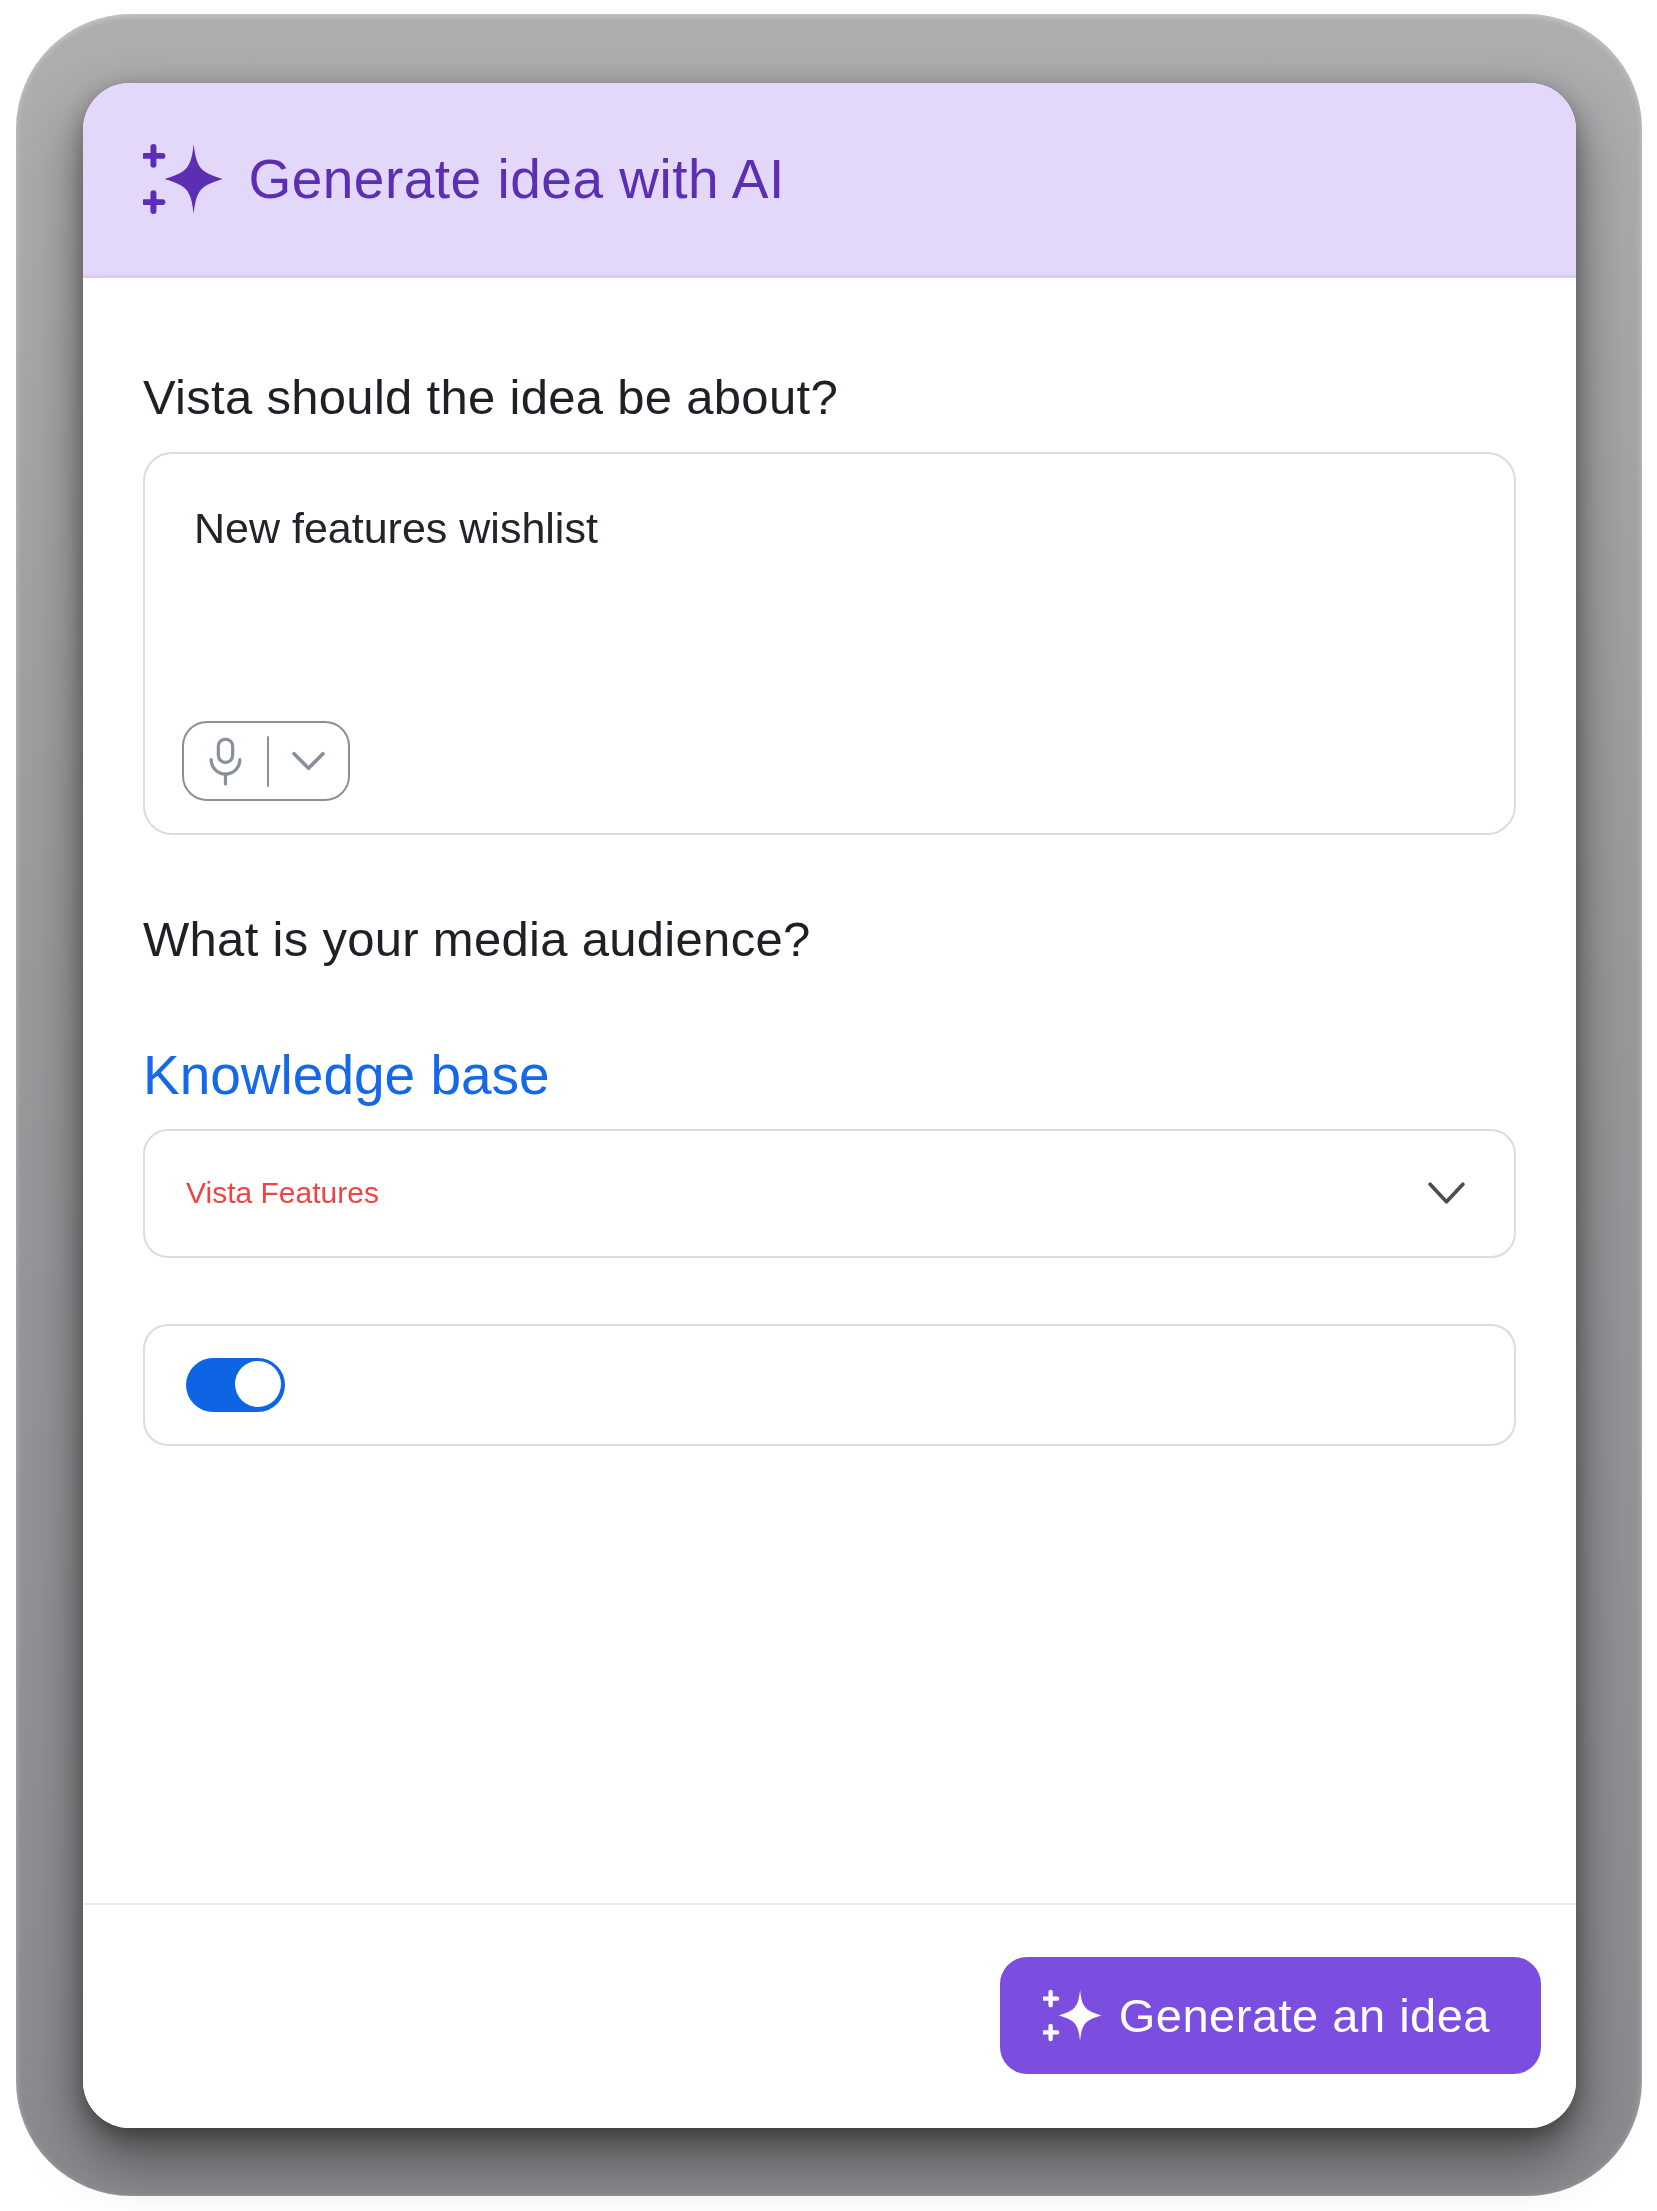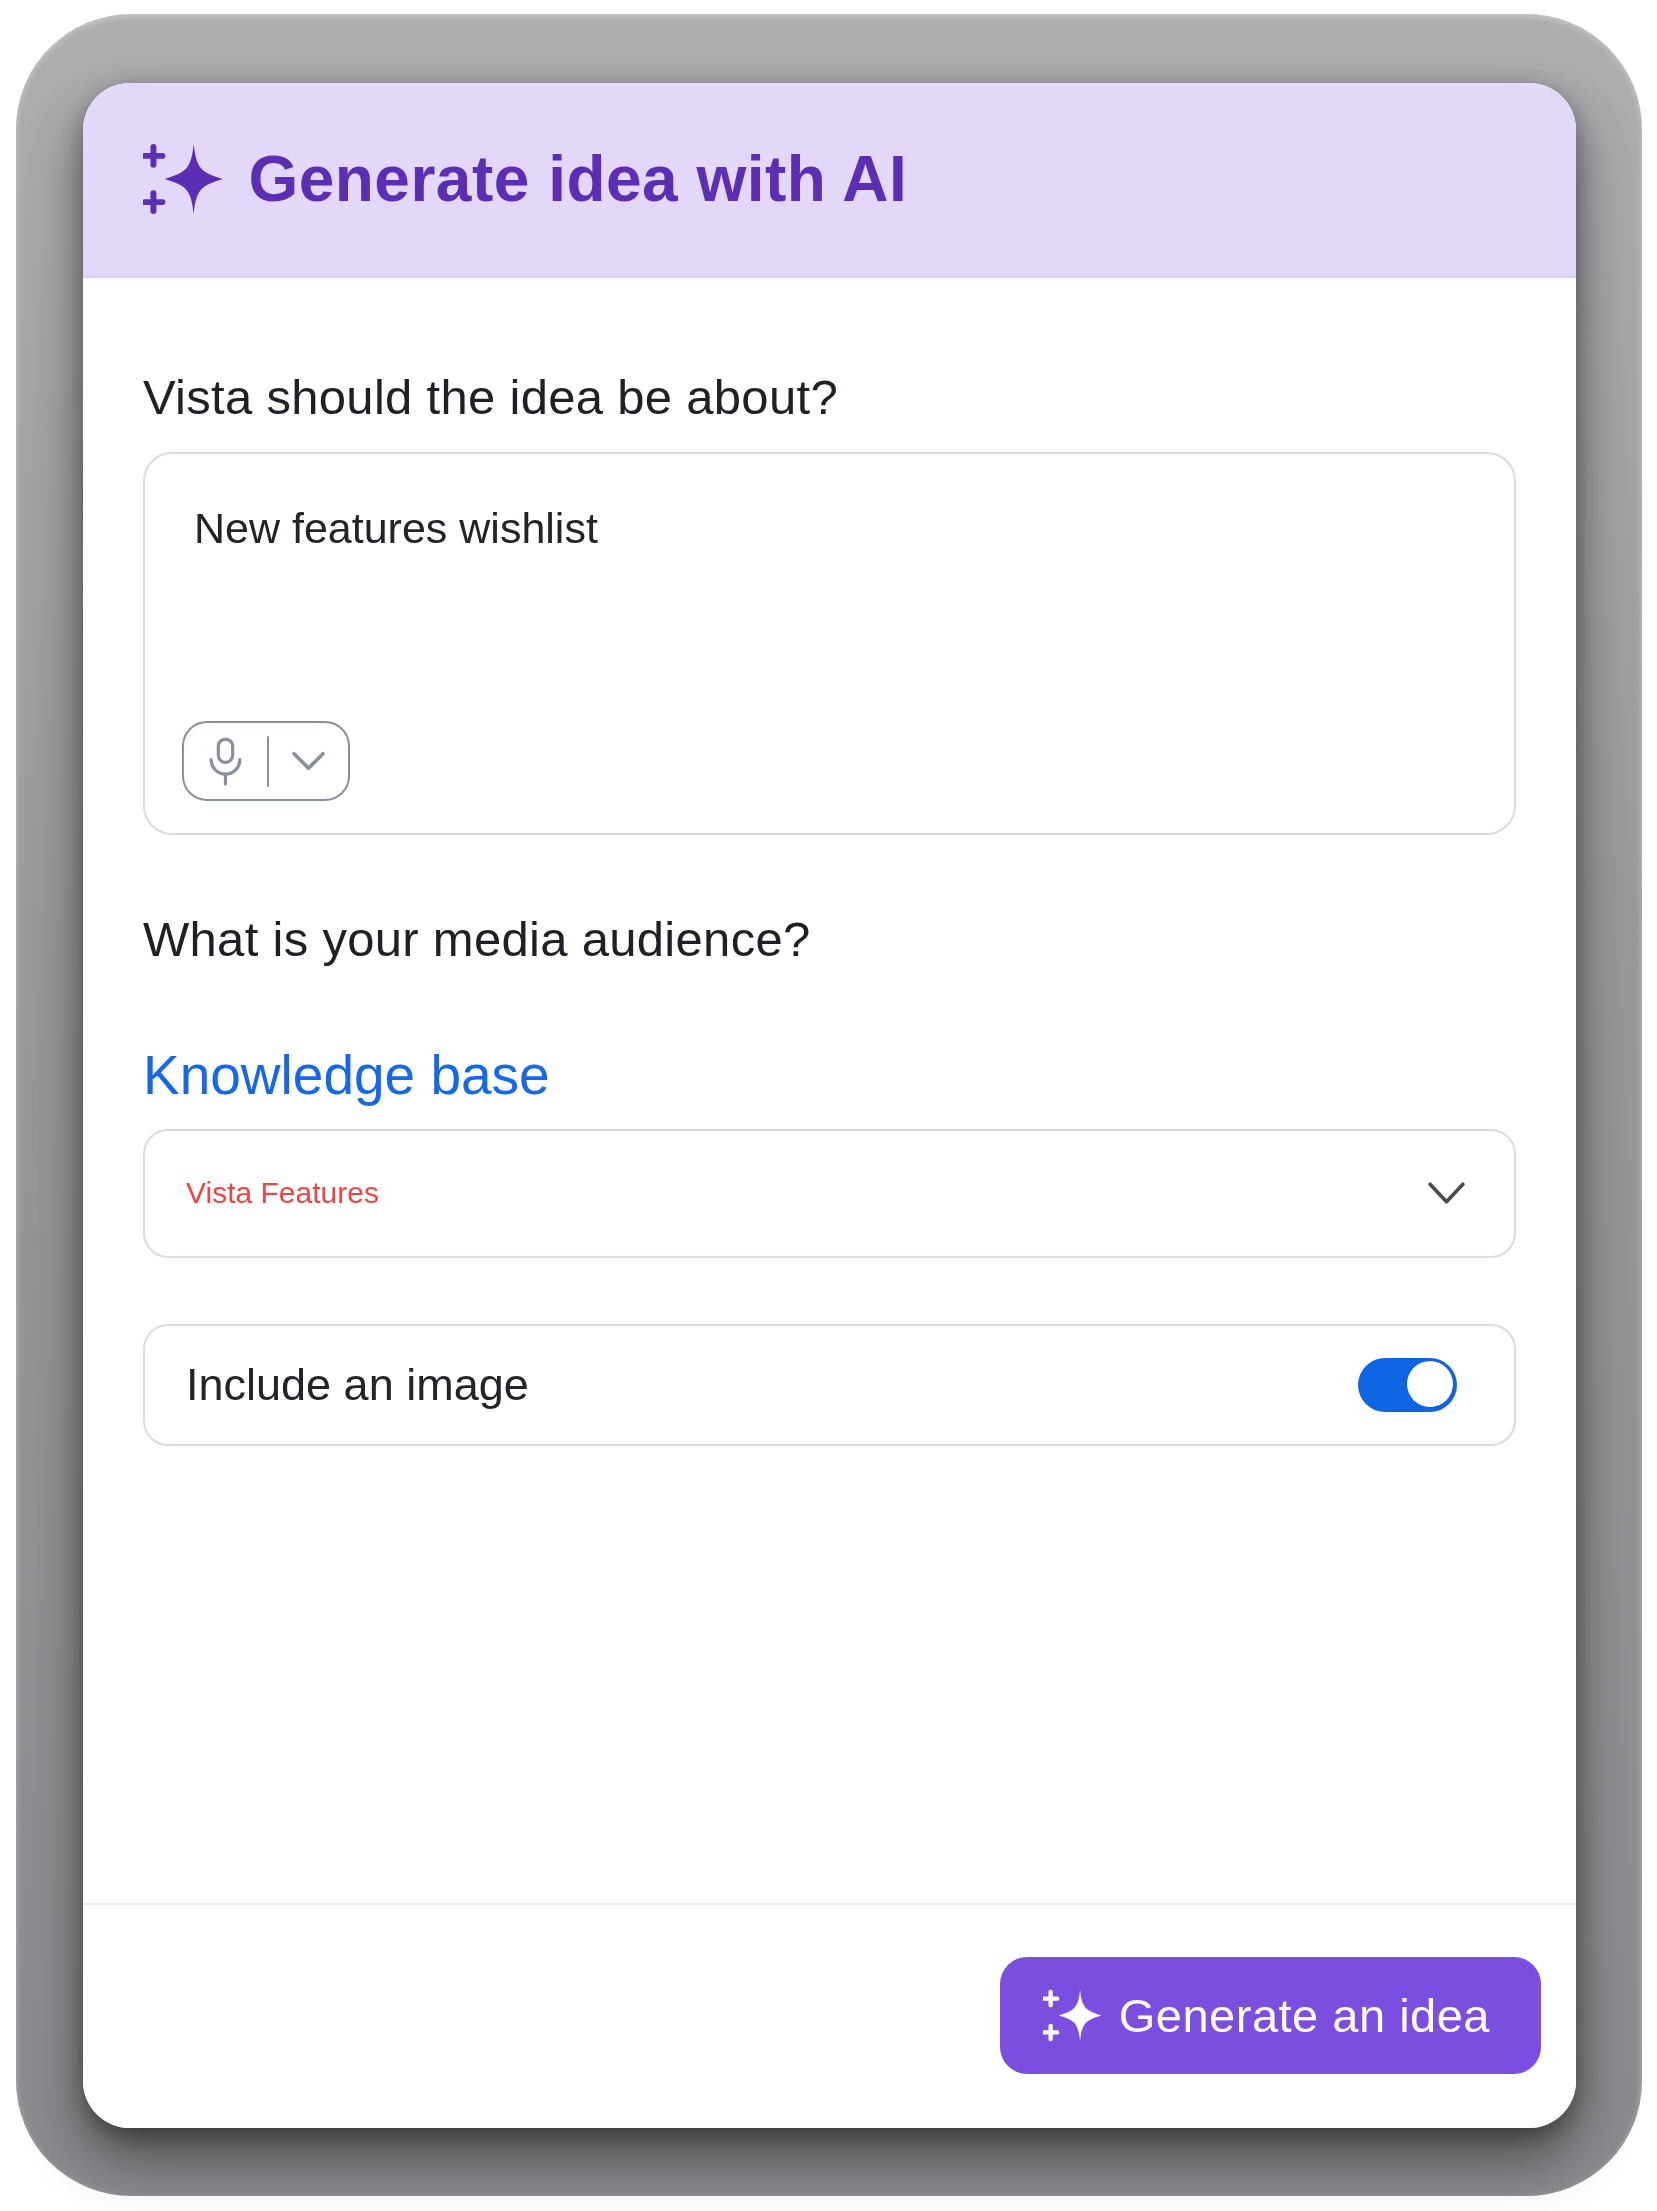--- a/index.html
+++ b/index.html
@@ -35,22 +35,22 @@
     border-radius: 47px 47px 0 0;
     display: flex;
     align-items: center;
     padding: 0 60px;
     gap: 23.4px;
     border-bottom: 3.9px solid rgba(120,100,160,0.08);
     flex-shrink: 0;
   }
   .sparkle { width: 82px; height: 78px; flex-shrink: 0; }
   .modal-title {
-    font-size: 64px;
-    font-weight: 700;
+    font-size: 55px;
+    font-weight: 400;
     color: #5b2eb3;
     letter-spacing: 0.5px;
     text-align: right;
   }
   
   .modal-body {
     padding: 0 60px;
     flex: 1 1 auto;
   }
   .q-label {
@@ -219,21 +219,20 @@
     <div class="kb-label">Knowledge base</div>
 
     <div class="select">
       <span class="select-value">Vista Features</span>
       <svg width="41" height="27" viewBox="0 0 40 26">
         <path d="M4 4 L20 21 L36 4" fill="none" stroke="#4a4d52" stroke-width="3.6" stroke-linecap="round" stroke-linejoin="round"></path>
       </svg>
     </div>
 
     <div class="toggle-card">
-      <span class="toggle-label">Include an image</span>
       <div class="toggle">
         <div class="knob"></div>
       </div>
     </div>
 
   </div>
 
   <div class="modal-footer">
     <button class="generate-button">
       <svg class="sparkle" viewBox="0 0 110 104">

